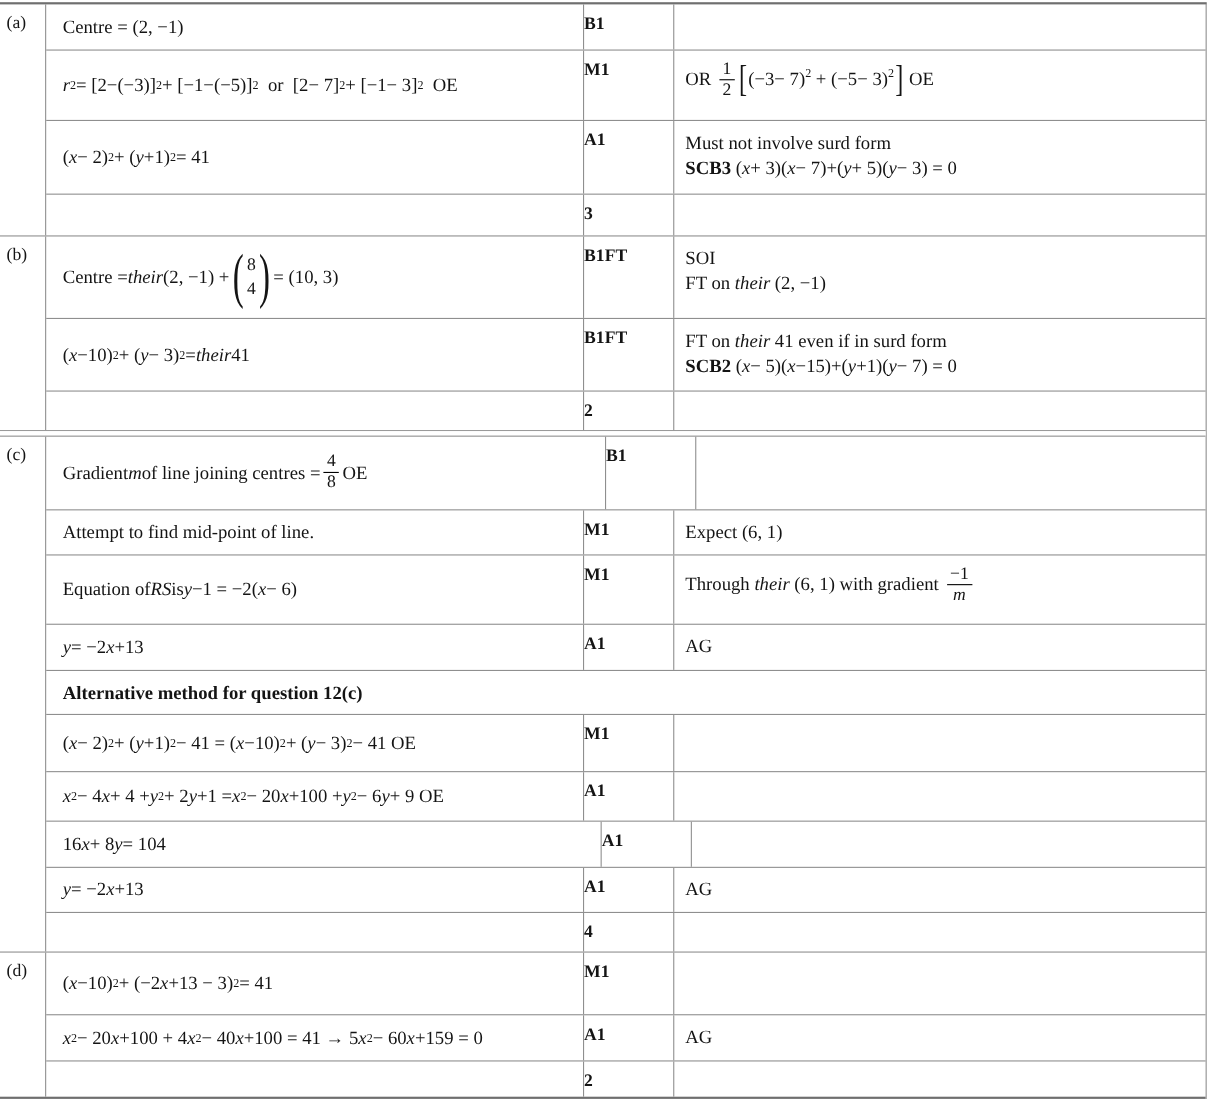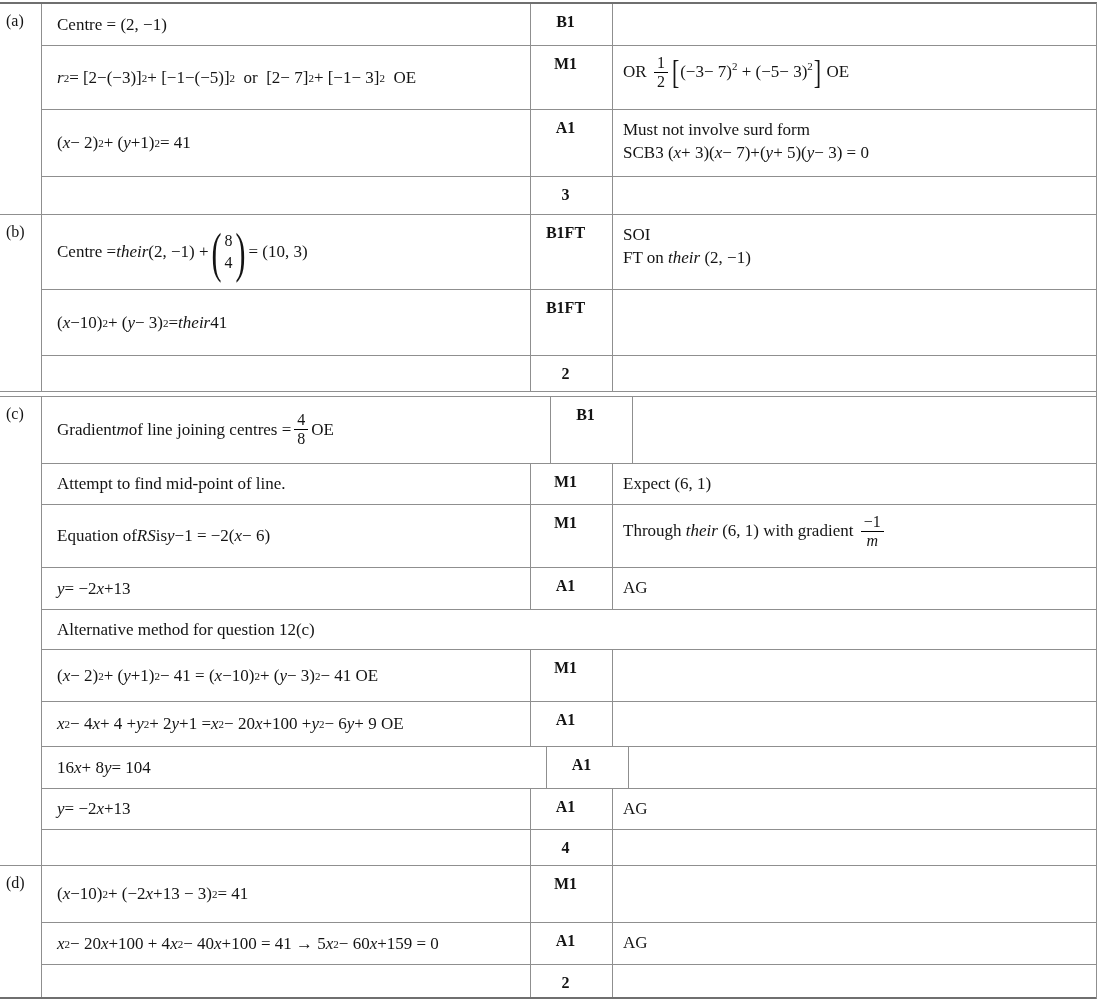--- a/index.html
+++ b/index.html
@@ -27,34 +27,34 @@
   .rows{flex:1;min-width:0;}
   .row{display:flex;box-sizing:border-box;align-items:stretch;}
   .row.bt{border-top:1px solid var(--bc);}
   .ans{
     width:488px;flex:0 0 488px;box-sizing:border-box;
     display:flex;align-items:center;padding:2px 6px 2px 15px;
   }
   .mark{
     width:83px;flex:0 0 83px;box-sizing:border-box;
     border-left:1px solid var(--bc);border-right:1px solid var(--bc);
-    text-align:center;font-weight:bold;font-size:16px;
+    text-align:left;font-weight:bold;font-size:16px;
     padding:9px 12px 0 0;
   }
   .com{
     flex:1;min-width:0;box-sizing:border-box;
     padding:9px 8px 2px 10px;line-height:1.35;
   }
   .hcell{
     flex:1;display:flex;align-items:center;box-sizing:border-box;
     padding:2px 6px 2px 15px;
   }
   .dblsep{height:4px;border-bottom:1px solid var(--bc);box-sizing:content-box;background:#fff;}
   .it{font-style:italic;}
-  .bd{font-weight:normal;}
+  .bd{font-weight:bold;}
   .sup{font-size:11px;vertical-align:7px;line-height:0;}
   .sub{font-size:11px;vertical-align:-3px;line-height:0;}
   .frac{
     display:inline-block;vertical-align:middle;text-align:center;
     line-height:1.12;margin:0 3px;font-size:16px;position:relative;top:-1px;
   }
   .fn{display:block;border-bottom:1px solid #000;padding:0 3px;}
   .fd{display:block;padding:0 3px;}
   .vec{display:inline-flex;align-items:center;vertical-align:middle;margin:0 3px;}
   .vp{
@@ -153,20 +153,21 @@
               <span class="sup">2</span>
               <span> + (</span>
               <span class="it">y</span>
               <span>− 3)</span>
               <span class="sup">2</span>
               <span> = </span>
               <span class="it">their</span>
               <span> 41</span>
             </div>
             <div class="mark">B1FT</div>
+            <div class="com"><span>FT on </span><span class="it">their</span><span> 41 even if in surd form</span><br><span class="bd">SCB2</span><span> (</span><span class="it">x</span><span>− 5)(</span><span class="it">x</span><span>−15)+(</span><span class="it">y</span><span>+1)(</span><span class="it">y</span><span>− 7) = 0</span></div>
           </div>
           <div class="row bt" style="height: 36px;">
             <div class="ans"></div>
             <div class="mark">2</div>
             <div class="com"></div>
           </div>
         </div>
       </div>
       <div class="dblsep"></div>
       <div class="section">

